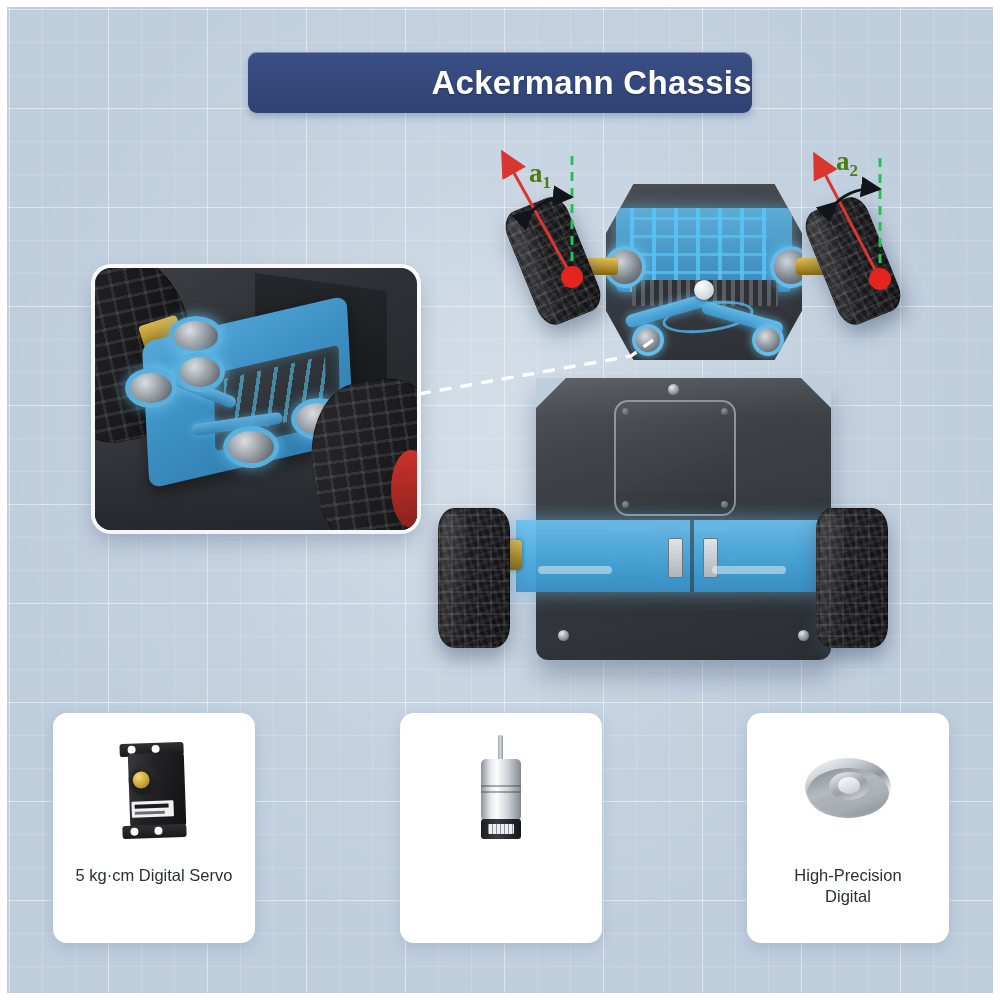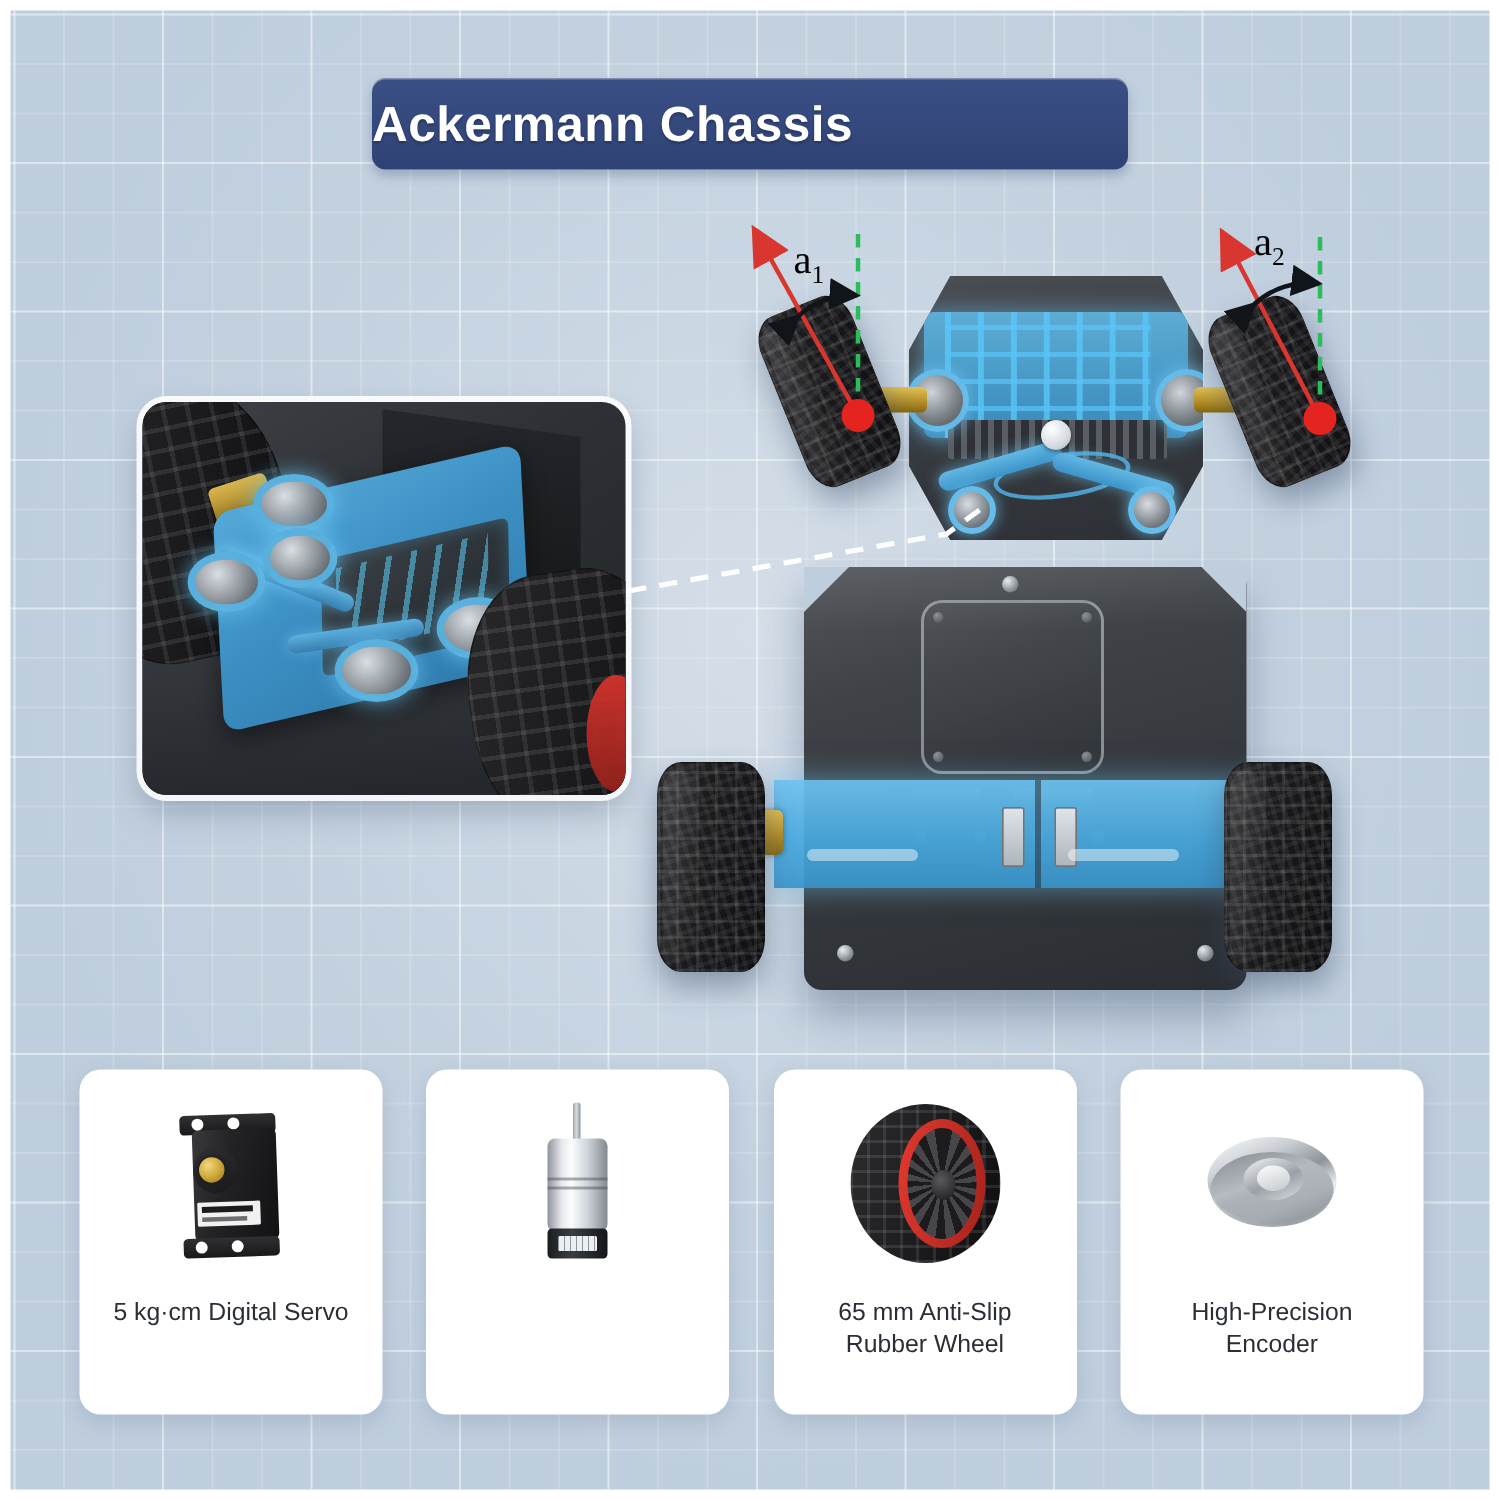--- a/index.html
+++ b/index.html
@@ -39,21 +39,21 @@
   }
 
   
   #title-banner {
     position: absolute;
     left: 248px; top: 52px;
     width: 504px; height: 61px;
     border-radius: 9px;
     background: linear-gradient(180deg, #3a4f86 0%, #34487c 55%, #2f4275 100%);
     box-shadow: 0 4px 7px rgba(60,80,120,0.30), 0 1px 0 rgba(255,255,255,0.35) inset;
-    display: flex; align-items: center; justify-content: flex-start;
+    display: flex; align-items: center; justify-content: flex-end;
   }
   #title-banner .title-text {
     color: #ffffff;
     font-size: 33px;
     font-weight: 700;
     letter-spacing: 0.3px;
     line-height: 1;
     text-shadow: 0 1px 2px rgba(0,0,0,0.28);
     white-space: nowrap;
   }
@@ -259,23 +259,23 @@
   }
   .front-axle{
     position:absolute; width:34px; height:17px; border-radius:4px;
     background: linear-gradient(180deg,#e2c255,#b08c26 62%,#86670f);
   }
 
   
   .annot { position:absolute; }
   .annot-label{
     position:absolute;
-    color:#000000;
+    color:#4d7c0f;
     font-size:27px;
-    font-weight:400;
+    font-weight:700;
     font-family:"Liberation Serif", serif;
     white-space:nowrap;
   }
   .annot-label sub{ font-size:17px; }
 
   
   #inset {
     position:absolute;
     left:95px; top:268px;
     width:322px; height:262px;
@@ -710,44 +710,30 @@
           <div class="shaft"></div>
           <div class="can"></div>
           <div class="seam s1"></div>
           <div class="seam s2"></div>
           <div class="base"></div>
           <div class="conn"></div>
         </div>
       </div>
     </div>
 
-    <div class="card">
-      <div class="thumb">
-        <div class="wheel-art">
-          <div class="tyre"></div>
-          <div class="rim-red"></div>
-          <div class="rim-dark"></div>
-          <div class="hub"></div>
-        </div>
-      </div>
-      <div class="card-label">
-        <span>65 mm Anti-Slip</span><br>
-        <span>Rubber Wheel</span>
-      </div>
-    </div>
 
     <div class="card">
       <div class="thumb">
         <div class="bearing">
           <div class="outer"></div>
           <div class="side"></div>
           <div class="inner"></div>
           <div class="bore"></div>
         </div>
       </div>
       <div class="card-label">
         <span>High-Precision</span><br>
-        <span>Encoder</span>
+        <span>Digital</span>
       </div>
     </div>
 
   </div>
 </div>
 
 </body></html>

